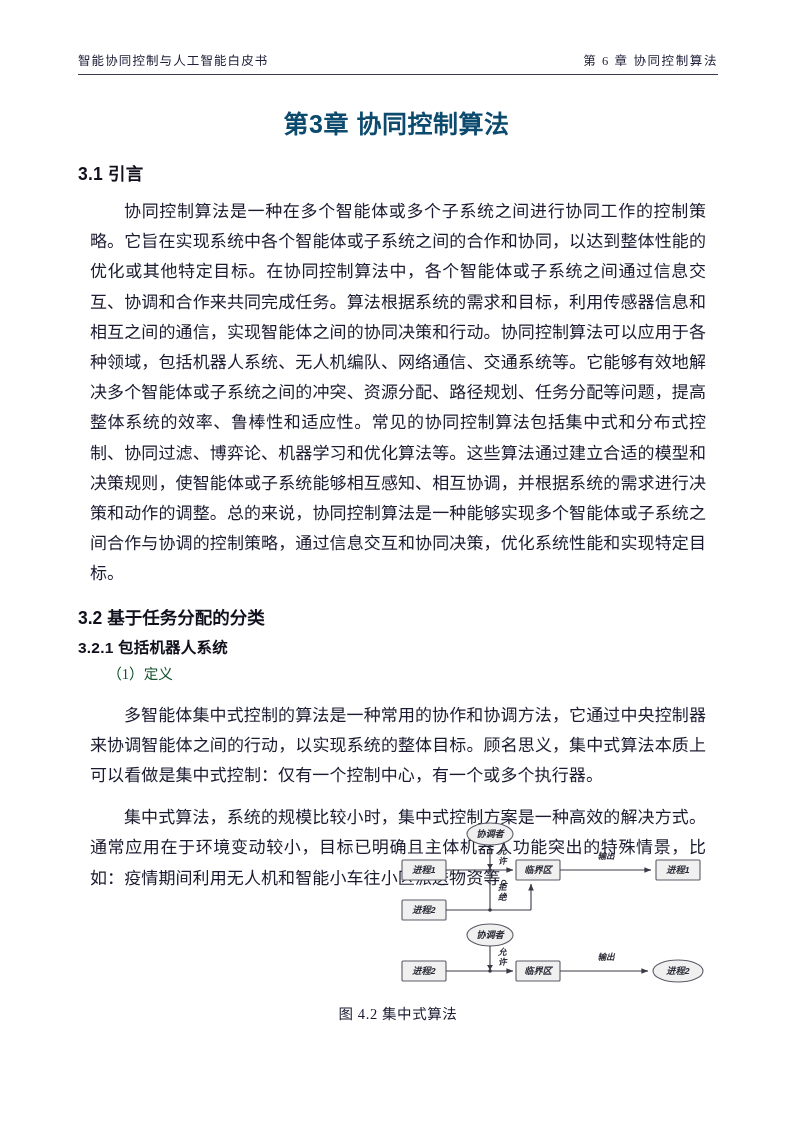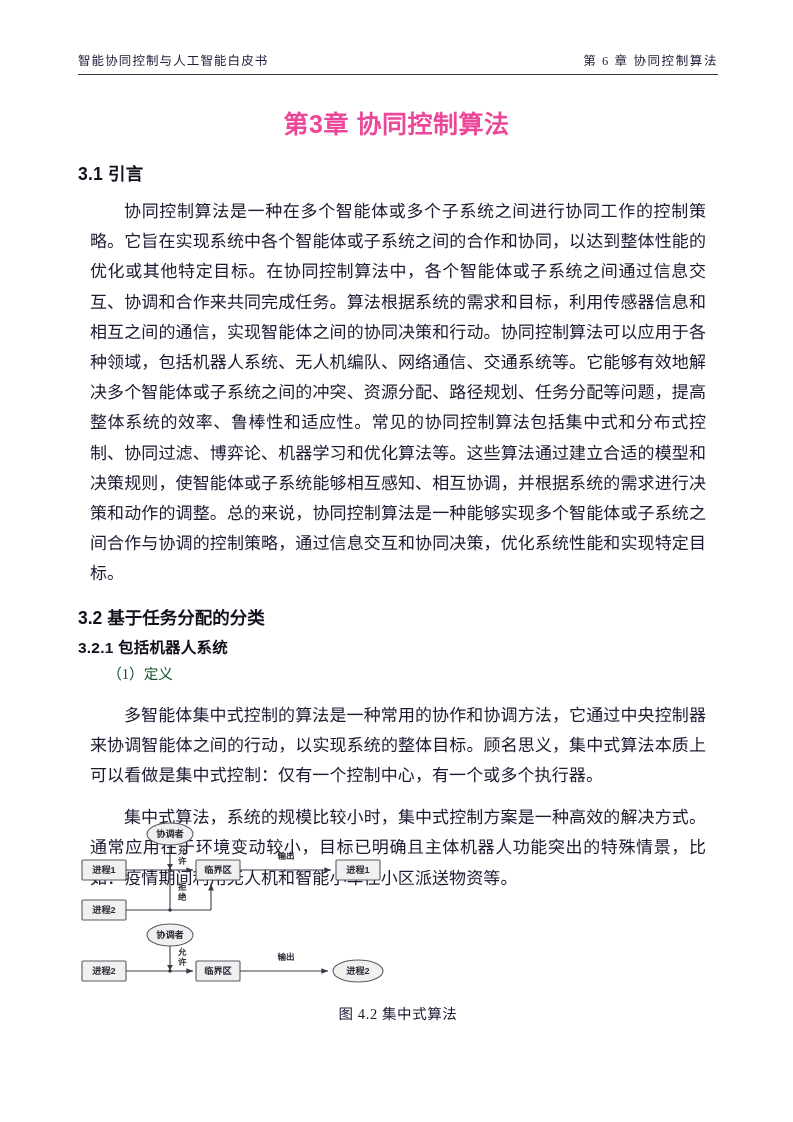--- a/index.html
+++ b/index.html
@@ -43,21 +43,21 @@
   .chapter-title {
     position: absolute;
     left: 0;
     top: 104px;
     width: 793px;
     text-align: center;
     font-family: "Liberation Sans", "DejaVu Sans", sans-serif;
     font-weight: bold;
     font-size: 25px;
     letter-spacing: 0.5px;
-    color: #ec4899;
+    color: #0c4a6e;
   }
 
   
   .content {
     position: absolute;
     left: 78px;
     top: 160px;
     width: 640px;
   }
 
@@ -108,21 +108,22 @@
   
   .figure {
     position: absolute;
     left: 78px;
     top: 818px;
     width: 640px;
   }
   .diagram-wrap {
     width: 640px;
     display: flex;
-    justify-content: flex-start;
+    justify-content: flex-end;
+    font-style: italic;
   }
   .figure-caption {
     margin-top: 4px;
     text-align: center;
     font-family: "Liberation Serif", "DejaVu Serif", serif;
     font-size: 14.5px;
     color: #1a1a30;
     letter-spacing: 0.6px;
   }
 

